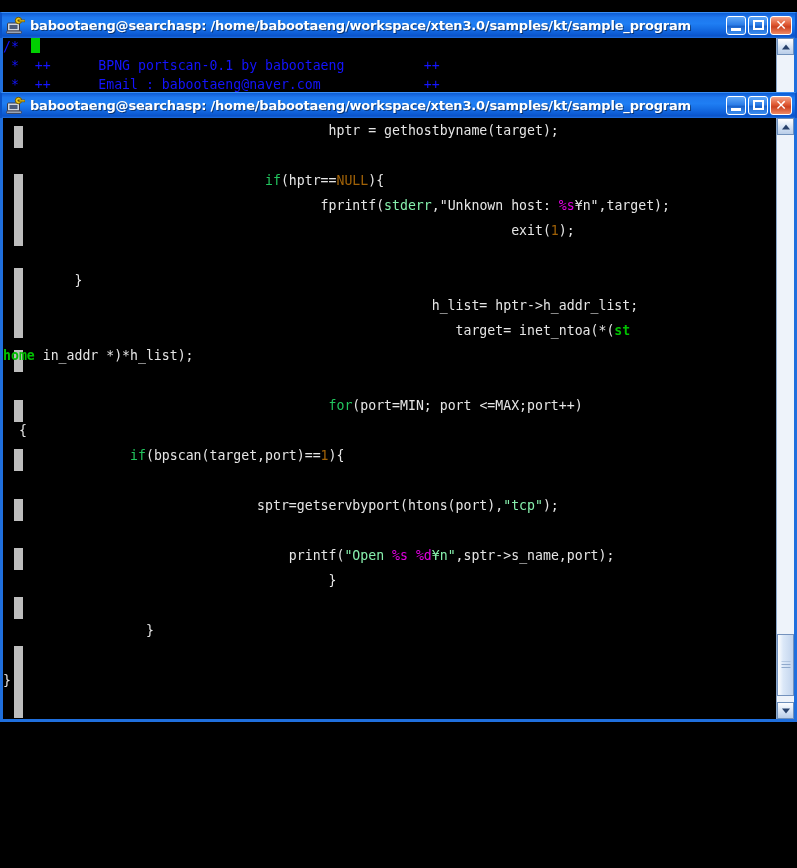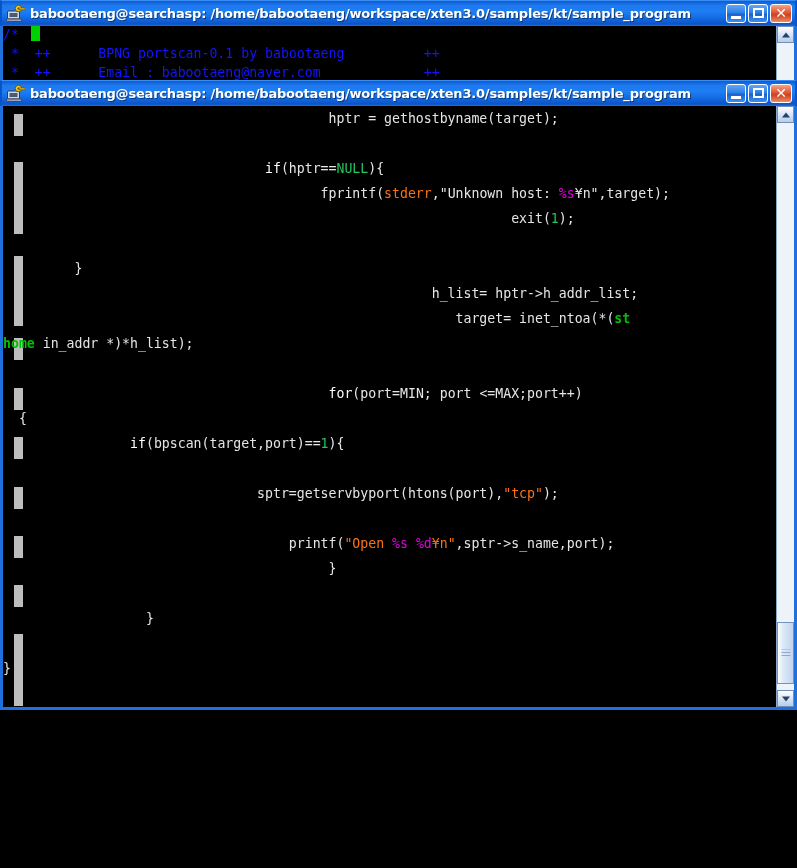--- a/index.html
+++ b/index.html
@@ -13,20 +13,21 @@
     overflow: hidden;
     font-family: "DejaVu Sans Mono", monospace;
   }
 
   
   .window {
     position: absolute;
     left: 0;
     width: 797px;
     box-sizing: border-box;
+    margin-top: 12px;
   }
   .win-back  { top: 0; height: 106px; }
   .win-front { top: 80px; height: 788px; }
 
   .titlebar {
     position: relative;
     height: 26px;
     box-sizing: border-box;
     background: linear-gradient(to bottom,
         #0a5fd4 0%, #1767df 8%, #1e78ee 18%, #1f7ef3 42%,
@@ -140,24 +141,24 @@
     margin: 0; padding: 0;
     color: #1414ff;
     font-family: "DejaVu Sans Mono", monospace;
     font-size: 13.2px;
     line-height: 19px;
     white-space: pre;
   }
 
   
   .k   { color: #00c000; font-weight: bold; }   
-  .cf  { color: #ffffff; }   
-  .s   { color: #f97316; }   
+  .cf  { color: #22c55e; }   
+  .s   { color: #86efac; }   
   .fmt { color: #e000e0; }   
-  .n   { color: #22c55e; text-align: right; }   
+  .n   { color: #a16207; text-align: right; }   
   .cur { background: #c8c8c8; color: #000000; }  
 
   
   .marker {
     position: absolute;
     left: 11px;
     width: 9px;
     background: #bdbdbd;
   }
 

